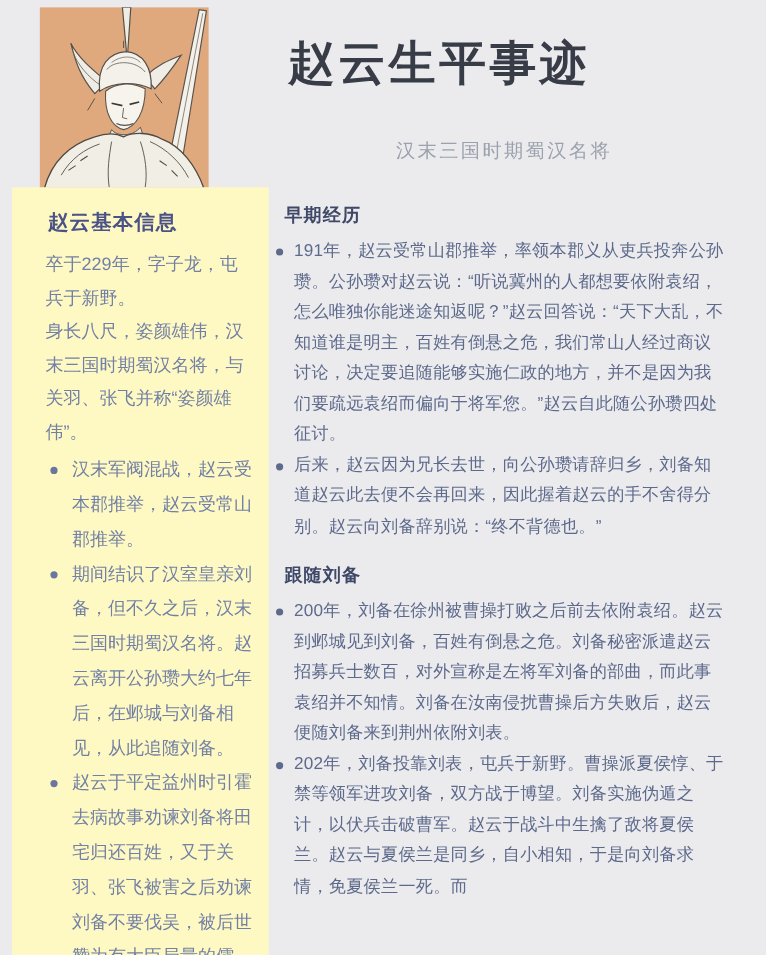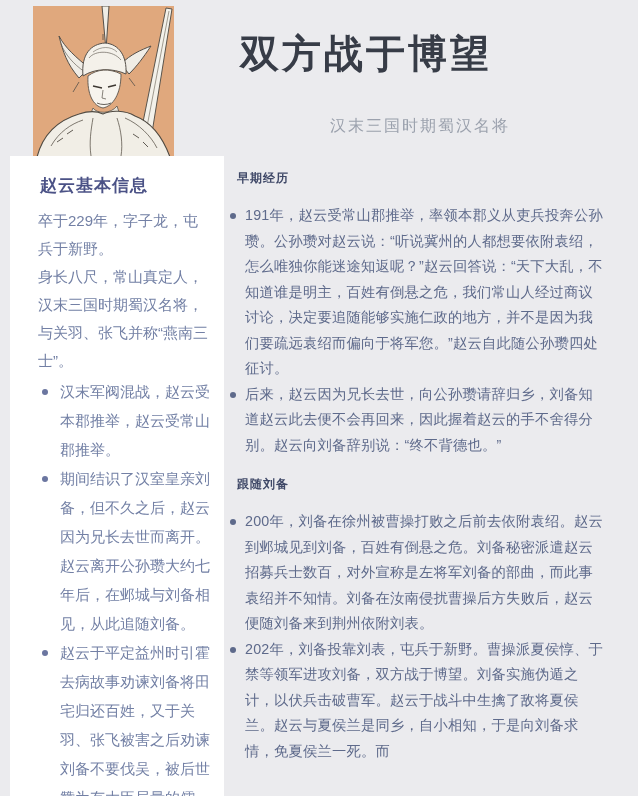--- a/index.html
+++ b/index.html
@@ -21,21 +21,21 @@
     color:#373c47;letter-spacing:3px;line-height:1.1;
   }
   .subtitle{
     margin-top:40px;text-align:center;padding-right:20px;
     font-size:16px;color:#9ba1ad;letter-spacing:2px;
   }
 
   
   .sidebar{
     position:absolute;left:10px;top:156px;width:214px;height:640px;
-    background:#ffffff;box-sizing:border-box;
+    background:#fef9c3;box-sizing:border-box;
     padding:10px 14px 0 28px;overflow:hidden;
   }
   .sidebar h2{
     font-size:17px;font-weight:700;color:#4b5286;
     margin:8px 0 10px 2px;letter-spacing:1px;
   }
   .sidebar p{
     margin:0;font-size:15px;line-height:28px;color:#7380a5;
   }
   .sidebar ul{
@@ -47,26 +47,26 @@
     content:"";position:absolute;left:4px;top:12px;
     width:6px;height:6px;border-radius:50%;background:#6b76a0;
   }
 
   
   .main{
     position:absolute;left:222px;top:156px;width:416px;height:640px;
     box-sizing:border-box;padding:14px 0 0 15px;overflow:hidden;
   }
   .main h2{
-    font-size:12px;font-weight:700;color:#3f4867;
+    font-size:15px;font-weight:700;color:#3f4867;
     margin:0 0 8px;letter-spacing:1px;
   }
   .main section + section h2{margin-top:18px;}
   .main ul{
-    list-style:none;margin:16px 0 2px -8px;padding:0 35px 0 0;
+    list-style:none;margin:0 0 2px -8px;padding:0 35px 0 0;
     font-size:14.3px;line-height:25.5px;color:#5e6a8b;letter-spacing:0.2px;
   }
   .main li{position:relative;padding-left:16px;}
   .main li::before{
     content:"";position:absolute;left:1px;top:10px;
     width:6px;height:6px;border-radius:50%;background:#5e6a8b;
   }
 </style>
 </head>
 <body>
@@ -101,31 +101,31 @@
       <path d="M4,151 C10,128 26,114 46,108 C58,104 66,106 70,108 C78,104 92,104 102,110 C118,116 130,132 137,151 Z" fill="#f1eee6" stroke="#4f4a42" stroke-width="1.1"></path>
       <path d="M18,140 C26,126 38,118 50,114 M92,112 C106,118 118,130 124,142 M60,112 C58,124 56,136 58,150 M84,112 C88,124 90,138 88,150" fill="none" stroke="#5f594f" stroke-width="0.8"></path>
       <path d="M30,132 C38,128 46,126 52,126 M94,124 C102,126 110,130 114,134 M40,144 C48,140 58,138 64,138 M78,138 C88,138 98,142 104,146" fill="none" stroke="#6f6densities96050" stroke-width="0.6"></path>
       <path d="M24,136 l6,-4 M34,128 l6,-4 M100,128 l6,4 M110,136 l5,5" stroke="#4f4a42" stroke-width="0.9"></path>
 
       <path d="M46,76 l-6,10 M96,72 l6,8 M70,34 l0,-6" stroke="#55504a" stroke-width="0.8"></path>
     </svg>
   </div>
 
   <div class="header">
-    <h1 class="title">双方战于博望</h1>
+    <h1 class="title">赵云生平事迹</h1>
     <div class="subtitle">汉末三国时期蜀汉名将</div>
   </div>
 
   <aside class="sidebar">
     <h2>赵云基本信息</h2>
     <p>卒于229年，字子龙，屯兵于新野。</p>
-    <p>身长八尺，常山真定人，汉末三国时期蜀汉名将，与关羽、张飞并称“燕南三士”。</p>
+    <p>身长八尺，姿颜雄伟，汉末三国时期蜀汉名将，与关羽、张飞并称“姿颜雄伟”。</p>
     <ul>
       <li>汉末军阀混战，赵云受本郡推举，赵云受常山郡推举。</li>
-      <li>期间结识了汉室皇亲刘备，但不久之后，赵云因为兄长去世而离开。赵云离开公孙瓒大约七年后，在邺城与刘备相见，从此追随刘备。</li>
+      <li>期间结识了汉室皇亲刘备，但不久之后，汉末三国时期蜀汉名将。赵云离开公孙瓒大约七年后，在邺城与刘备相见，从此追随刘备。</li>
       <li>赵云于平定益州时引霍去病故事劝谏刘备将田宅归还百姓，又于关羽、张飞被害之后劝谏刘备不要伐吴，被后世赞为有大臣局量的儒将，甚至被认为是三国时期的完美人物。</li>
 
     </ul>
   </aside>
 
   <main class="main">
     <section>
       <h2>早期经历</h2>
       <ul>
         <li>191年，赵云受常山郡推举，率领本郡义从吏兵投奔公孙瓒。公孙瓒对赵云说：“听说冀州的人都想要依附袁绍，怎么唯独你能迷途知返呢？”赵云回答说：“天下大乱，不知道谁是明主，百姓有倒悬之危，我们常山人经过商议讨论，决定要追随能够实施仁政的地方，并不是因为我们要疏远袁绍而偏向于将军您。”赵云自此随公孙瓒四处征讨。</li>

